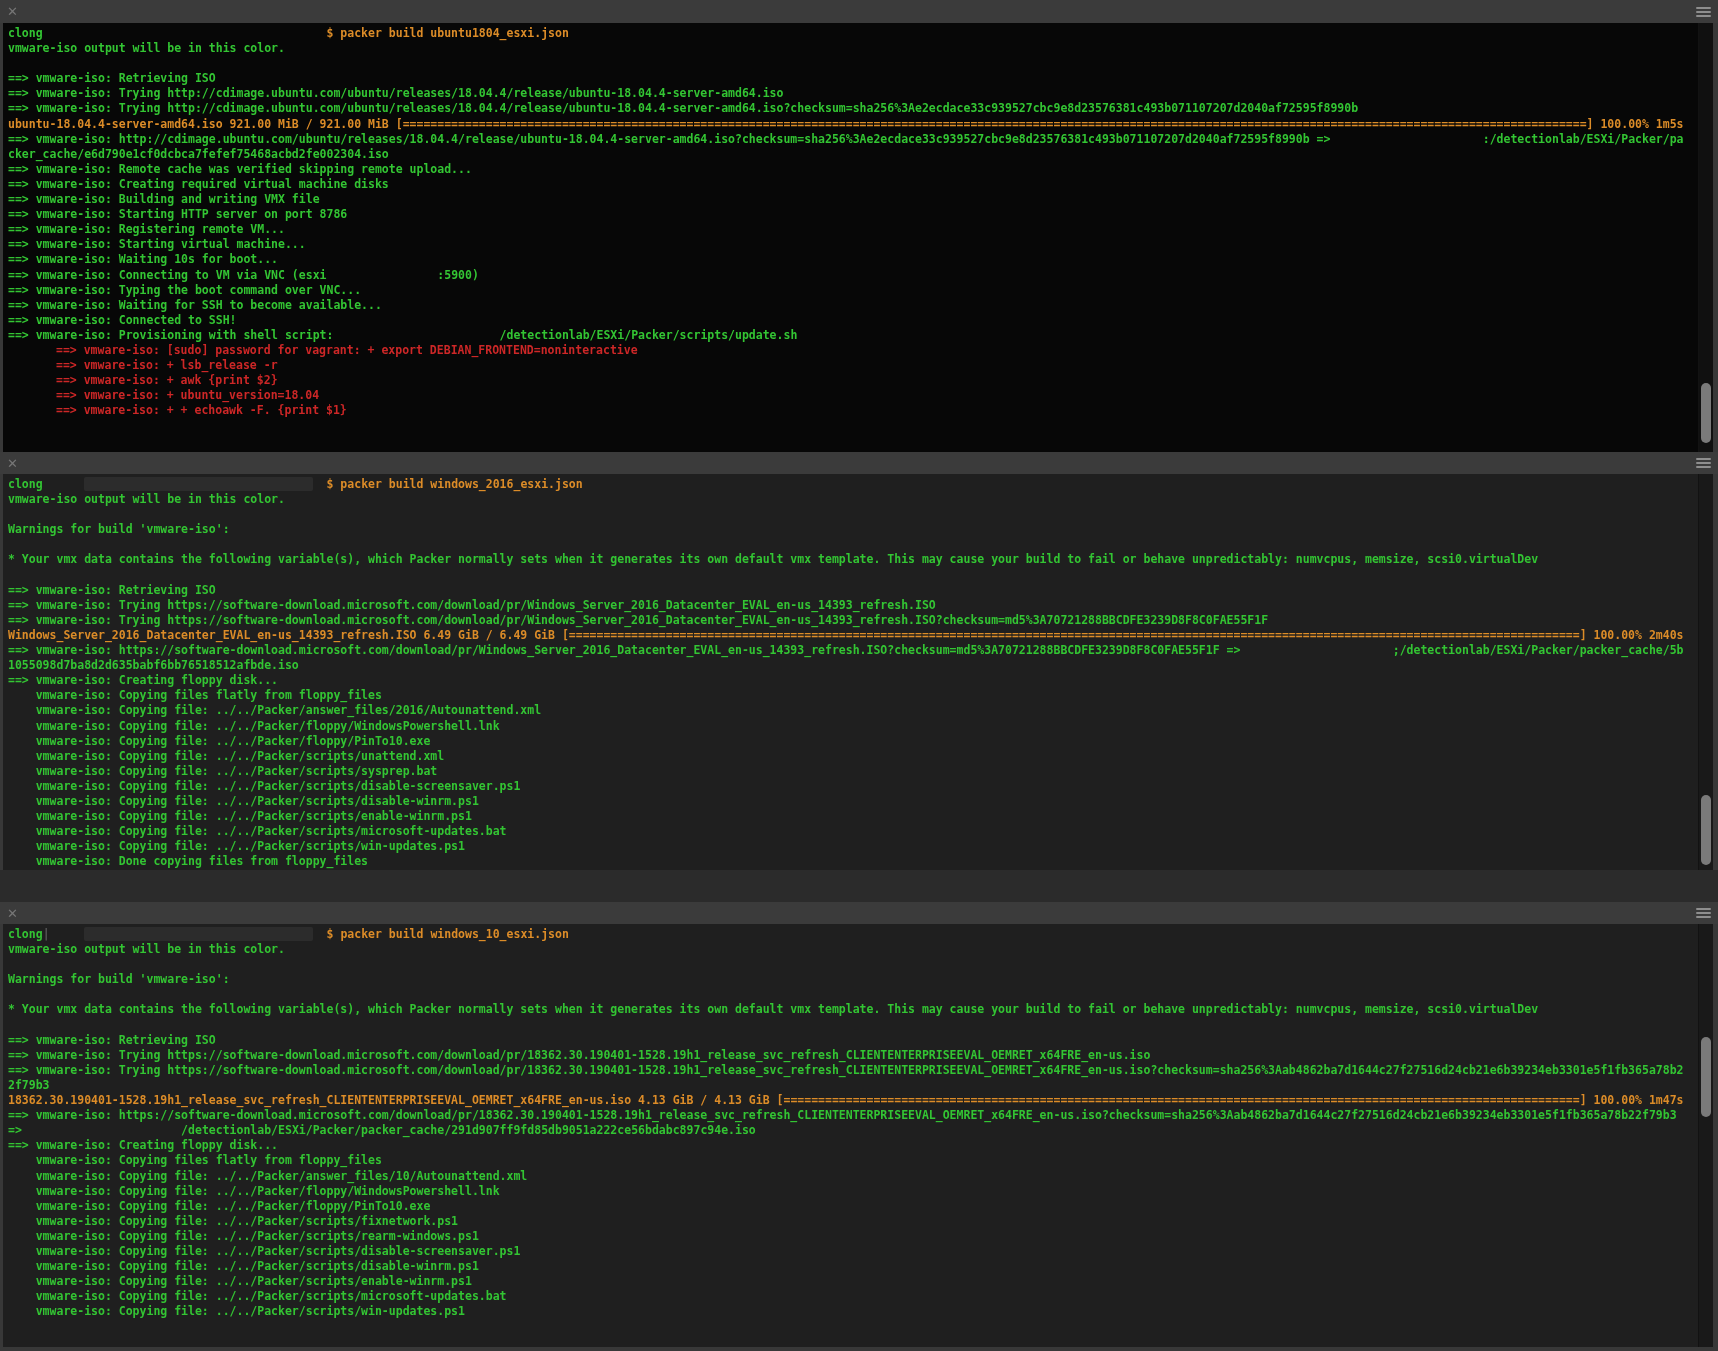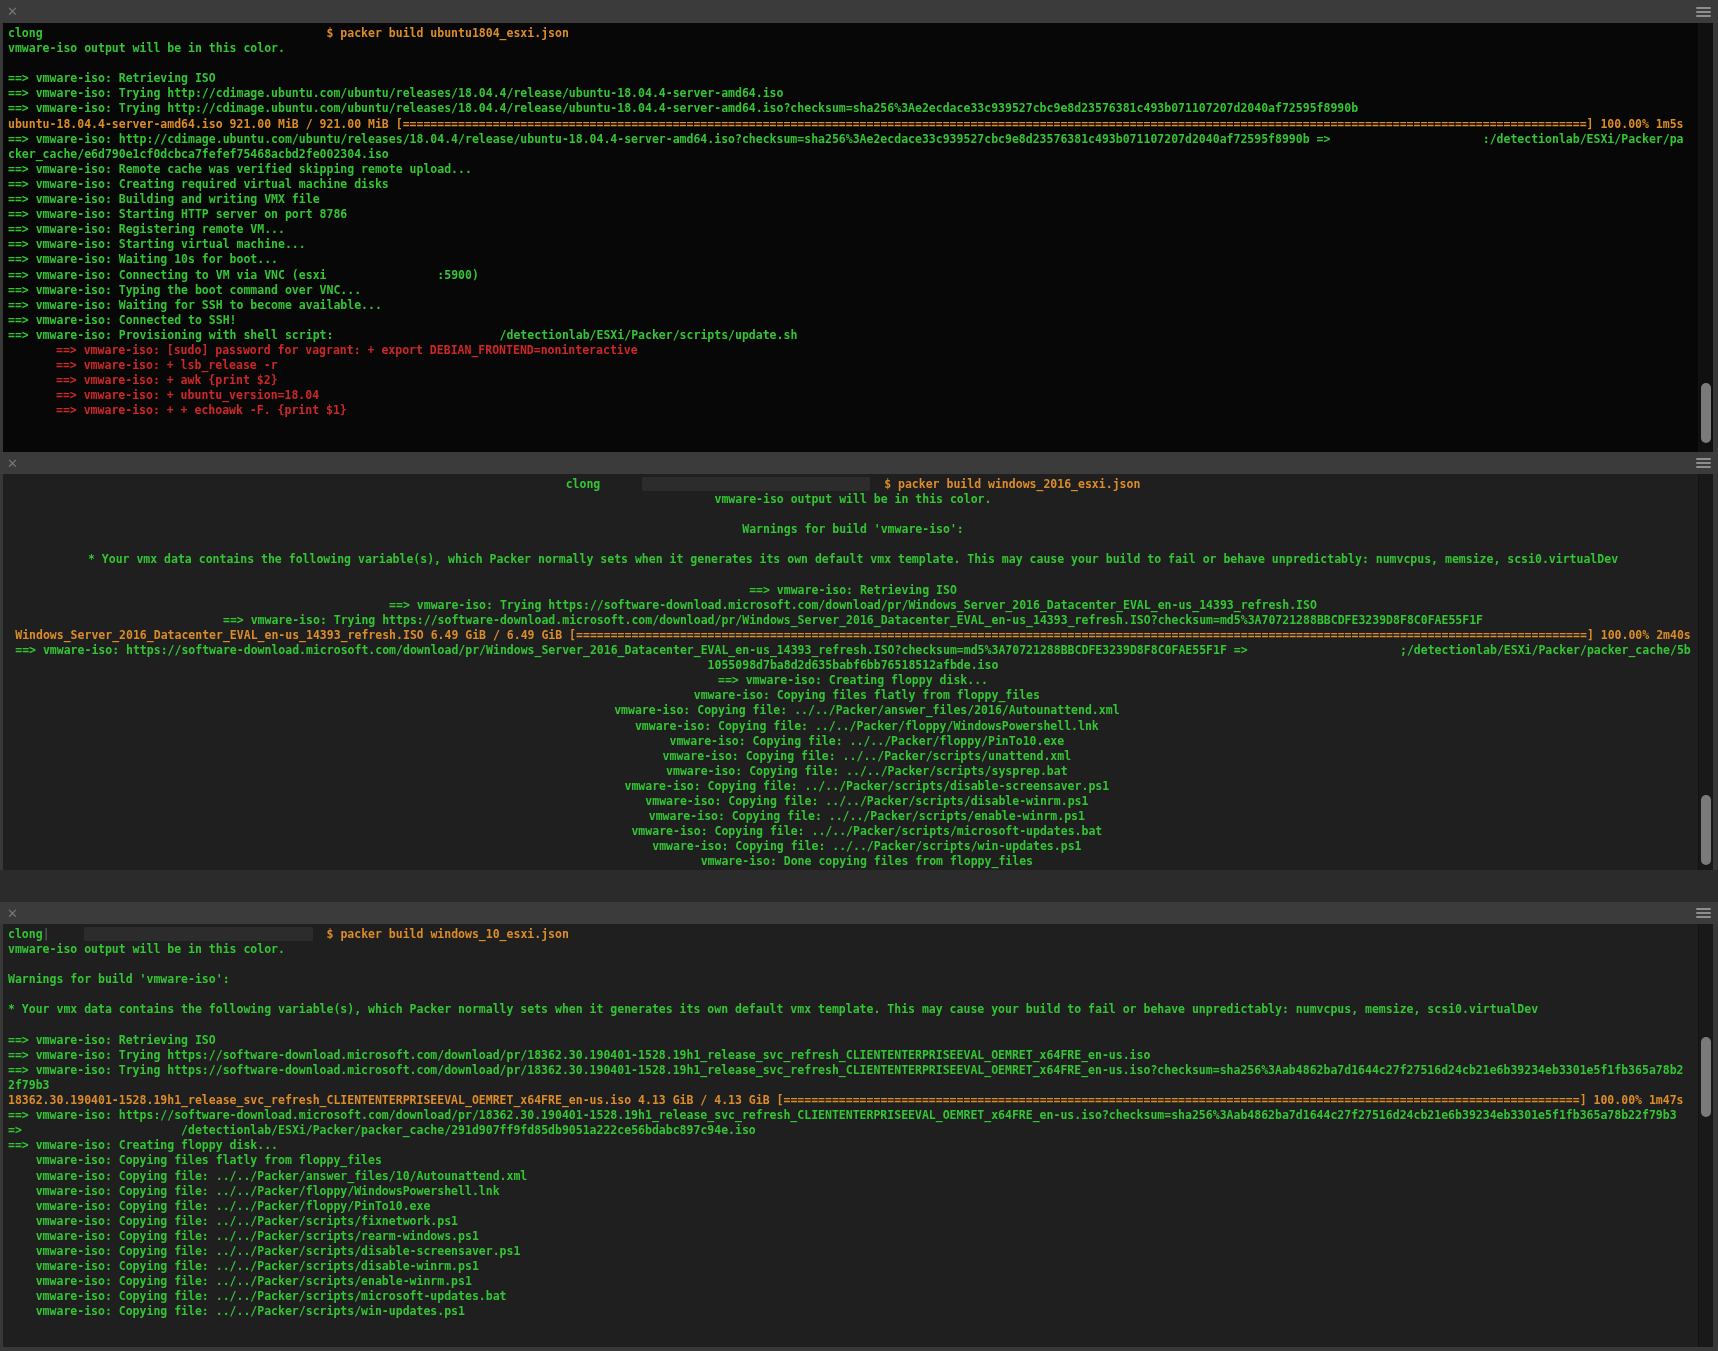--- a/index.html
+++ b/index.html
@@ -73,21 +73,21 @@
 
 <div class="pane" style="top:452px;height:450px;">
   <div class="titlebar">
     <span class="close">✕</span>
     <span class="menu">
         <i></i>
         <i></i>
         <i></i>
       </span>
   </div>
-  <div class="body pN" style="height:396px;text-align:center;">
+  <div class="body pN" style="height:396px;">
     <div class="ledge"></div>
     <pre class="term"><div class="line"><span class="seg-g">clong</span><span class="seg-sp">      </span><span class="seg-blur">                                 </span><span class="seg-sp">  </span><span class="seg-o">$ packer build windows_2016_esxi.json</span></div><div class="line"><span class="seg-g">vmware-iso output will be in this color.</span></div><div class="line"> </div><div class="line"><span class="seg-g">Warnings for build 'vmware-iso':</span></div><div class="line"> </div><div class="line"><span class="seg-g">* Your vmx data contains the following variable(s), which Packer normally sets when it generates its own default vmx template. This may cause your build to fail or behave unpredictably: numvcpus, memsize, scsi0.virtualDev</span></div><div class="line"> </div><div class="line"><span class="seg-g">==&gt; vmware-iso: Retrieving ISO</span></div><div class="line"><span class="seg-g">==&gt; vmware-iso: Trying https://software-download.microsoft.com/download/pr/Windows_Server_2016_Datacenter_EVAL_en-us_14393_refresh.ISO</span></div><div class="line"><span class="seg-g">==&gt; vmware-iso: Trying https://software-download.microsoft.com/download/pr/Windows_Server_2016_Datacenter_EVAL_en-us_14393_refresh.ISO?checksum=md5%3A70721288BBCDFE3239D8F8C0FAE55F1F</span></div><div class="line"><span class="seg-o">Windows_Server_2016_Datacenter_EVAL_en-us_14393_refresh.ISO 6.49 GiB / 6.49 GiB [</span><span class="seg-o">==================================================================================================================================================</span><span class="seg-o">] 100.00% 2m40s</span></div><div class="line"><span class="seg-g">==&gt; vmware-iso: https://software-download.microsoft.com/download/pr/Windows_Server_2016_Datacenter_EVAL_en-us_14393_refresh.ISO?checksum=md5%3A70721288BBCDFE3239D8F8C0FAE55F1F =&gt;</span><span class="seg-sp">                      </span><span class="seg-g">;/detectionlab/ESXi/Packer/packer_cache/5b</span></div><div class="line"><span class="seg-g">1055098d7ba8d2d635babf6bb76518512afbde.iso</span></div><div class="line"><span class="seg-g">==&gt; vmware-iso: Creating floppy disk...</span></div><div class="line"><span class="seg-g">    vmware-iso: Copying files flatly from floppy_files</span></div><div class="line"><span class="seg-g">    vmware-iso: Copying file: ../../Packer/answer_files/2016/Autounattend.xml</span></div><div class="line"><span class="seg-g">    vmware-iso: Copying file: ../../Packer/floppy/WindowsPowershell.lnk</span></div><div class="line"><span class="seg-g">    vmware-iso: Copying file: ../../Packer/floppy/PinTo10.exe</span></div><div class="line"><span class="seg-g">    vmware-iso: Copying file: ../../Packer/scripts/unattend.xml</span></div><div class="line"><span class="seg-g">    vmware-iso: Copying file: ../../Packer/scripts/sysprep.bat</span></div><div class="line"><span class="seg-g">    vmware-iso: Copying file: ../../Packer/scripts/disable-screensaver.ps1</span></div><div class="line"><span class="seg-g">    vmware-iso: Copying file: ../../Packer/scripts/disable-winrm.ps1</span></div><div class="line"><span class="seg-g">    vmware-iso: Copying file: ../../Packer/scripts/enable-winrm.ps1</span></div><div class="line"><span class="seg-g">    vmware-iso: Copying file: ../../Packer/scripts/microsoft-updates.bat</span></div><div class="line"><span class="seg-g">    vmware-iso: Copying file: ../../Packer/scripts/win-updates.ps1</span></div><div class="line"><span class="seg-g">    vmware-iso: Done copying files from floppy_files</span></div></pre>
     <div class="sb">
       <div class="thumb" style="top: 321px; height: 70px;"></div>
     </div>
     <div class="redge"></div>
   </div>
 </div>
 
 <div class="pane" style="top:902px;height:449px;">

